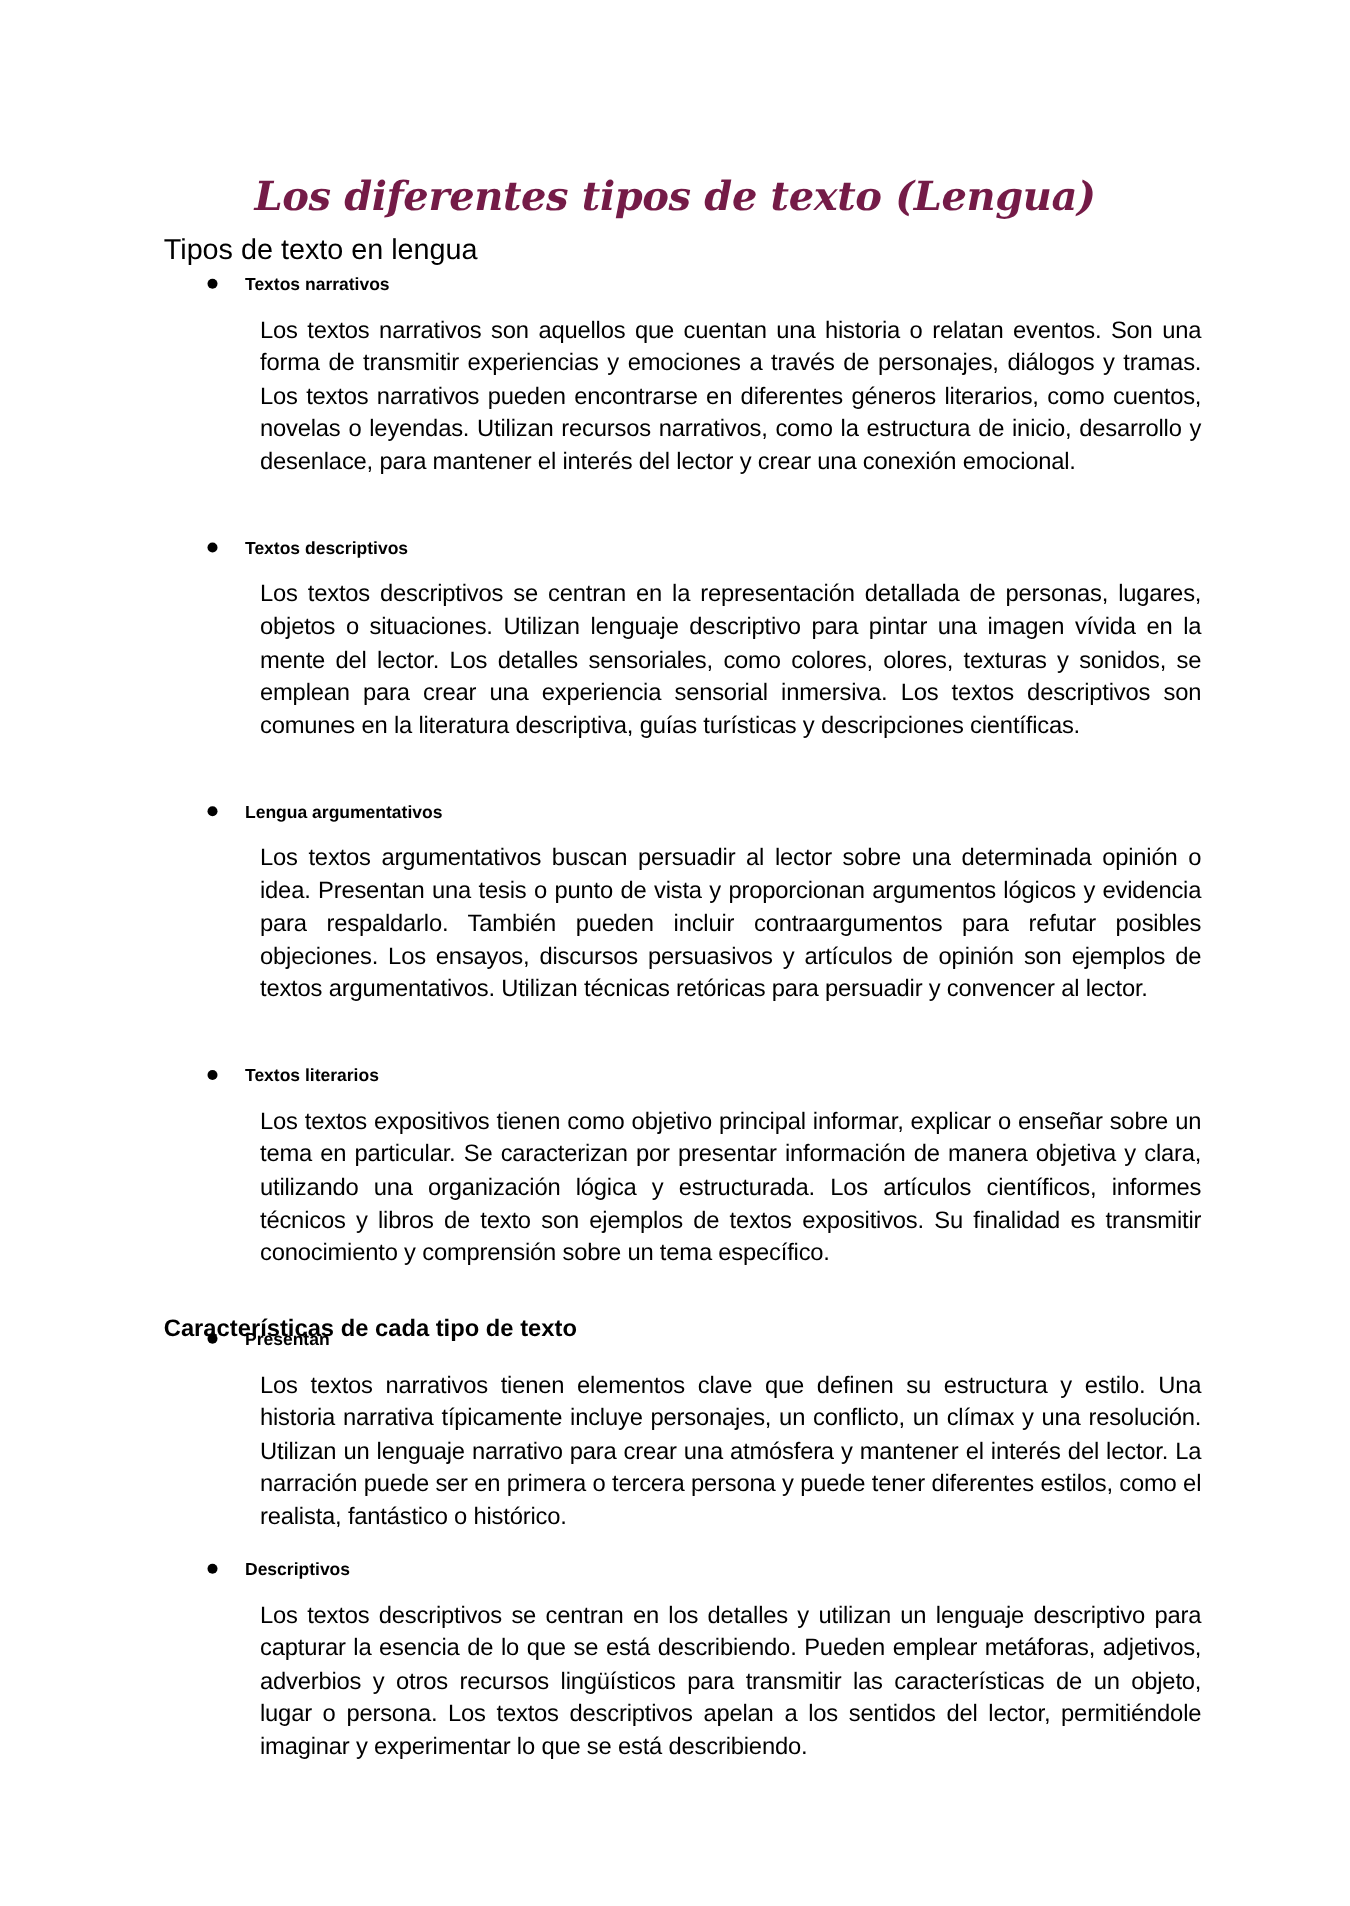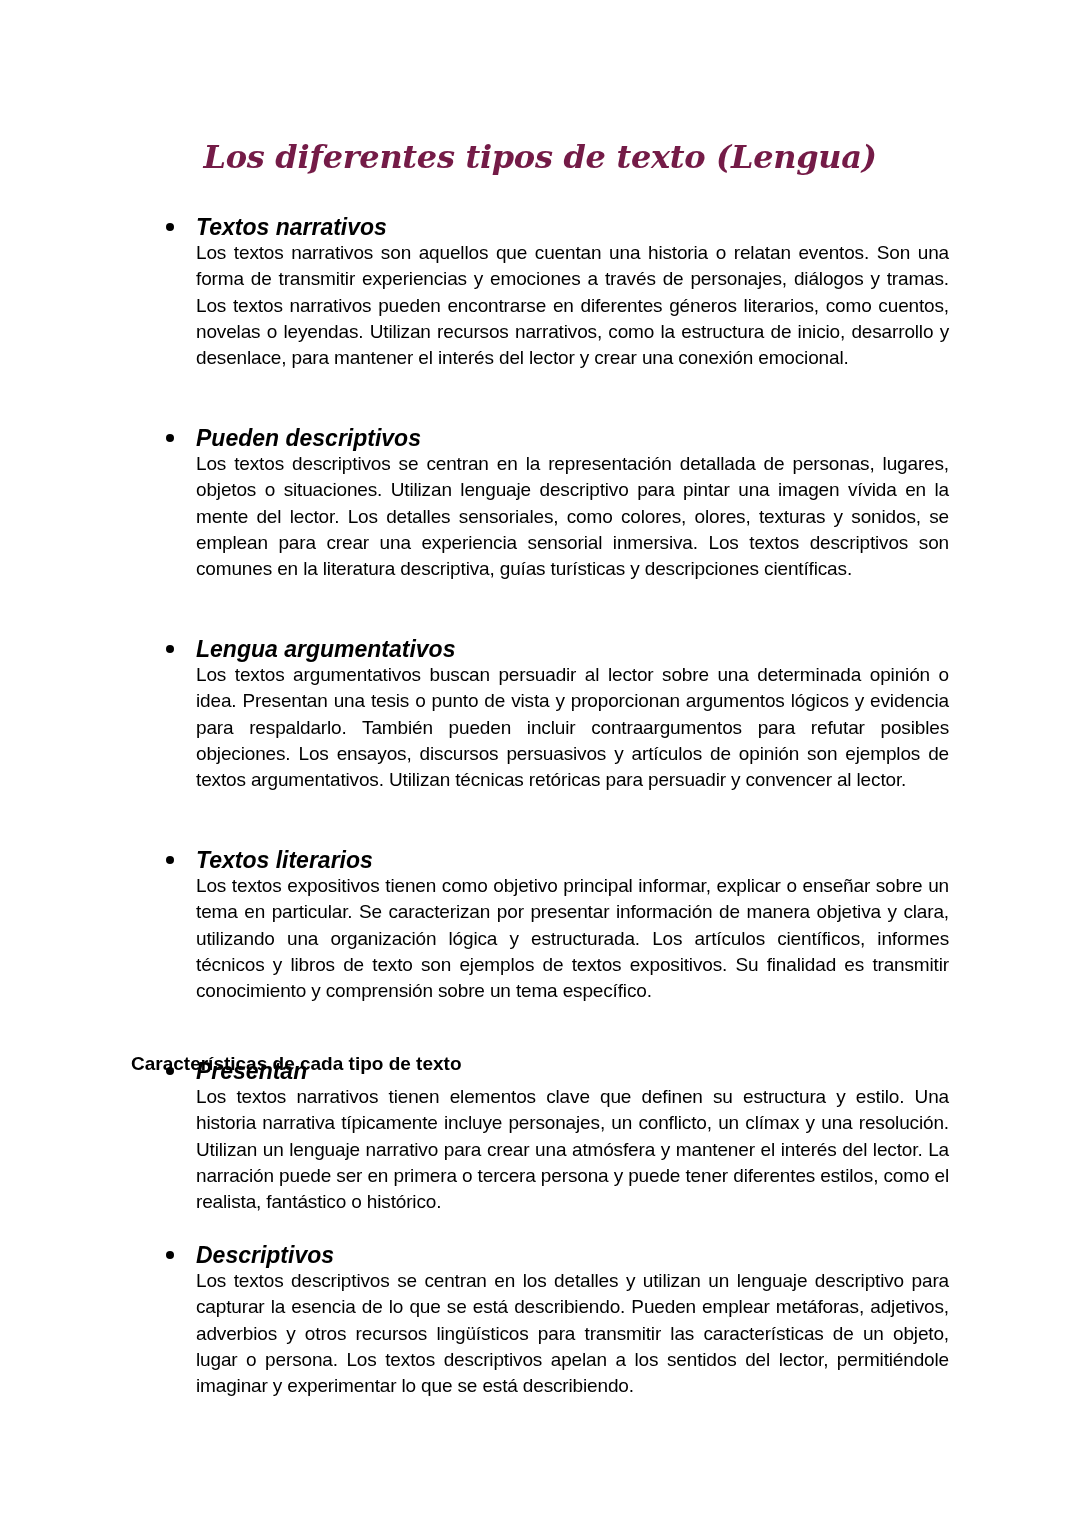--- a/index.html
+++ b/index.html
@@ -68,54 +68,54 @@
       top: 9px;
       width: 8px;
       height: 8px;
       border-radius: 50%;
     }
     .item-title {
       position: absolute;
       left: 65px;
       top: 0;
       font-weight: bold;
-      font-size: 23px;
+      font-size: 14px;
       line-height: 26px;
       white-space: nowrap;
-      font-style: italic;
     }
     .item-body {
       position: absolute;
       left: 65px;
       top: 26px;
       width: 753px;
       font-size: 19px;
       line-height: 26.3px;
       text-align: justify;
       letter-spacing: -0.15px;
-      margin: 0;
+      margin: 12px;
     }
   </style>
 </head>
 <body style="background: rgb(255, 255, 255); color: rgb(0, 0, 0);">
 
 <div class="page">
 
   <h1 class="doc-title" style="color: rgb(116, 27, 71);">Los diferentes tipos de texto (Lengua)</h1>
 
+  <h2 class="h2 big">Tipos de texto en lengua</h2>
 
   <div class="item" style="top:210px;">
     <span class="bullet" style="background: rgb(0, 0, 0);"></span>
     <div class="item-title">Textos narrativos</div>
     <p class="item-body">Los textos narrativos son aquellos que cuentan una historia o relatan eventos. Son una forma de transmitir experiencias y emociones a través de personajes, diálogos y tramas. Los textos narrativos pueden encontrarse en diferentes géneros literarios, como cuentos, novelas o leyendas. Utilizan recursos narrativos, como la estructura de inicio, desarrollo y desenlace, para mantener el interés del lector y crear una conexión emocional.</p>
   </div>
 
   <div class="item" style="top:421px;">
     <span class="bullet" style="background: rgb(0, 0, 0);"></span>
-    <div class="item-title">Pueden descriptivos</div>
+    <div class="item-title">Textos descriptivos</div>
     <p class="item-body">Los textos descriptivos se centran en la representación detallada de personas, lugares, objetos o situaciones. Utilizan lenguaje descriptivo para pintar una imagen vívida en la mente del lector. Los detalles sensoriales, como colores, olores, texturas y sonidos, se emplean para crear una experiencia sensorial inmersiva. Los textos descriptivos son comunes en la literatura descriptiva, guías turísticas y descripciones científicas.</p>
   </div>
 
   <div class="item" style="top:632px;">
     <span class="bullet" style="background: rgb(0, 0, 0);"></span>
     <div class="item-title">Lengua argumentativos</div>
     <p class="item-body">Los textos argumentativos buscan persuadir al lector sobre una determinada opinión o idea. Presentan una tesis o punto de vista y proporcionan argumentos lógicos y evidencia para respaldarlo. También pueden incluir contraargumentos para refutar posibles objeciones. Los ensayos, discursos persuasivos y artículos de opinión son ejemplos de textos argumentativos. Utilizan técnicas retóricas para persuadir y convencer al lector.</p>
   </div>
 
   <div class="item" style="top:843px;">

